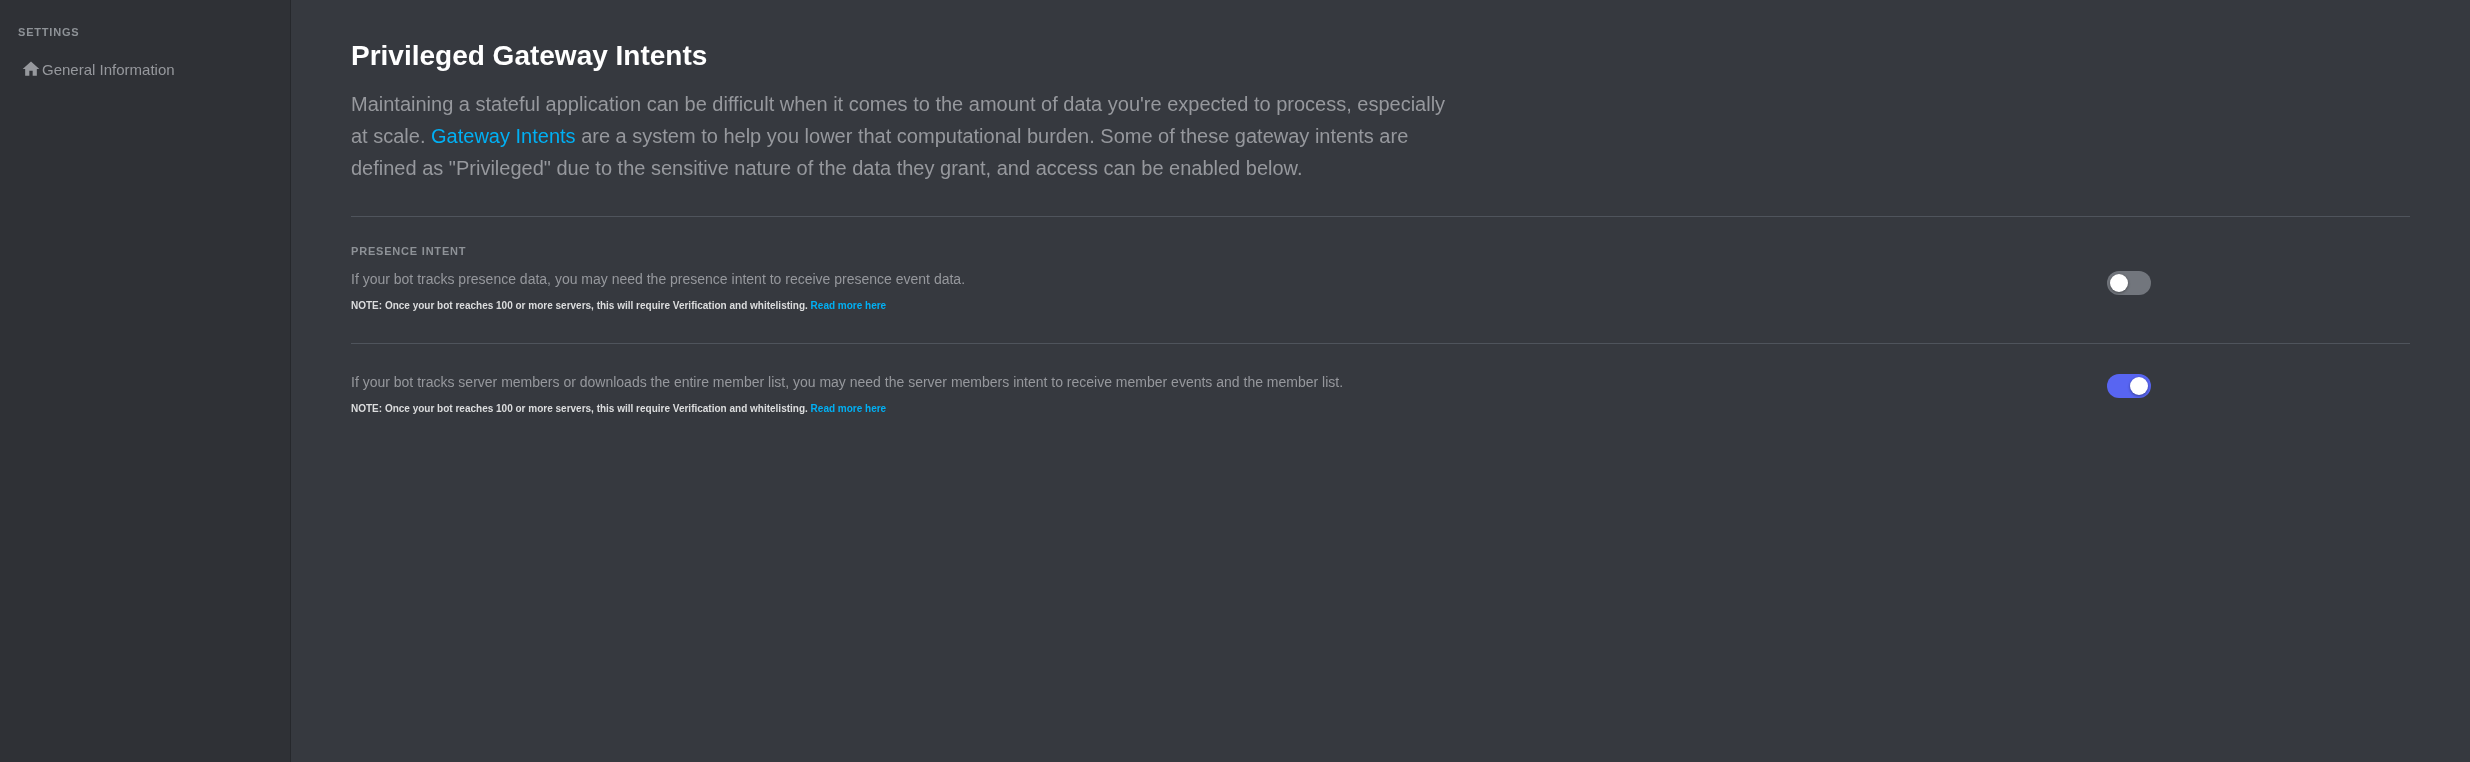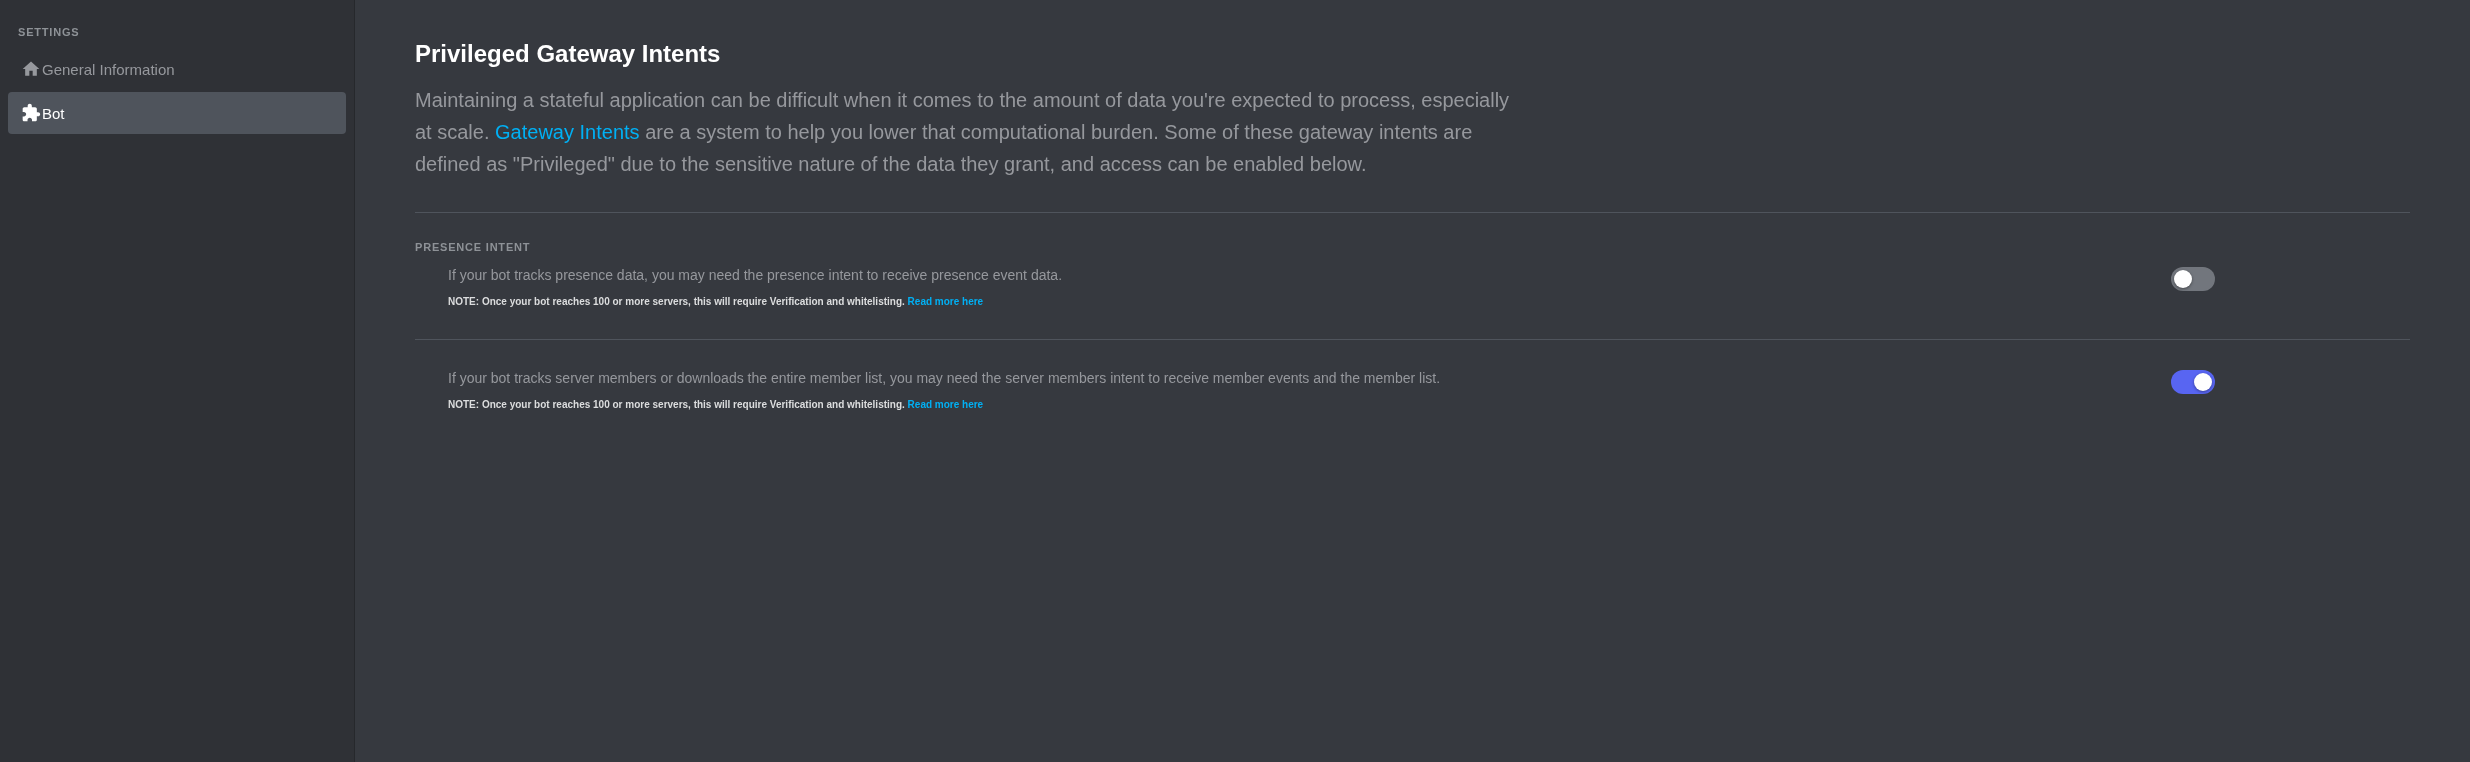--- a/index.html
+++ b/index.html
@@ -9,21 +9,21 @@
       font-family: 'Whitney', 'Helvetica Neue', Helvetica, Arial, sans-serif;
       color: #dcddde;
       display: flex;
       height: 762px;
       width: 2470px;
       overflow: hidden;
     }
 
     
     .sidebar {
-      width: 355px;
+      width: 291px;
       background-color: #2f3136;
       padding: 20px 8px;
       flex-shrink: 0;
       border-right: 1px solid #26282c;
     }
 
     .sidebar-section-label {
       font-size: 11px;
       font-weight: 700;
       color: #8e9297;
@@ -69,21 +69,21 @@
 
     
     .main-content {
       flex: 1;
       background-color: #36393f;
       padding: 40px 60px;
       overflow-y: auto;
     }
 
     .page-title {
-      font-size: 24px;
+      font-size: 28px;
       font-weight: 700;
       color: #fff;
       margin-bottom: 16px;
     }
 
     .page-description {
       font-size: 20px;
       color: #96989d;
       line-height: 1.6;
       max-width: 1100px;
@@ -117,21 +117,20 @@
     .intent-row {
       display: flex;
       align-items: flex-start;
       justify-content: space-between;
       gap: 40px;
       max-width: 1800px;
     }
 
     .intent-text {
       flex: 1;
-      margin-left: 33px;
     }
 
     .intent-description {
       font-size: 14px;
       color: #96989d;
       line-height: 1.5;
       margin-bottom: 10px;
     }
 
     .intent-note {
@@ -204,28 +203,20 @@
   <div class="sidebar-item">
     <span class="icon">
       <svg width="20" height="20" viewBox="0 0 24 24">
         <path d="M10 20v-6h4v6h5v-8h3L12 3 2 12h3v8z"></path>
       </svg>
     </span>
     <span>General Information</span>
   </div>
 
 
-  <div class="sidebar-item active">
-    <span class="icon">
-      <svg width="20" height="20" viewBox="0 0 24 24">
-        <path d="M20.5 11H19V7c0-1.1-.9-2-2-2h-4V3.5C13 2.12 11.88 1 10.5 1S8 2.12 8 3.5V5H4c-1.1 0-1.99.9-1.99 2v3.8H3.5c1.49 0 2.7 1.21 2.7 2.7s-1.21 2.7-2.7 2.7H2V20c0 1.1.9 2 2 2h3.8v-1.5c0-1.49 1.21-2.7 2.7-2.7 1.49 0 2.7 1.21 2.7 2.7V22H17c1.1 0 2-.9 2-2v-4h1.5c1.38 0 2.5-1.12 2.5-2.5S21.88 11 20.5 11z"></path>
-      </svg>
-    </span>
-    <span>Bot</span>
-  </div>
 
 
 </nav>
 
 <main class="main-content">
   <h1 class="page-title">Privileged Gateway Intents</h1>
 
   <p class="page-description">
     <span>Maintaining a stateful application can be difficult when it comes to the amount of data you're expected to process, especially at scale.</span>
     <a href="#">Gateway Intents</a>

